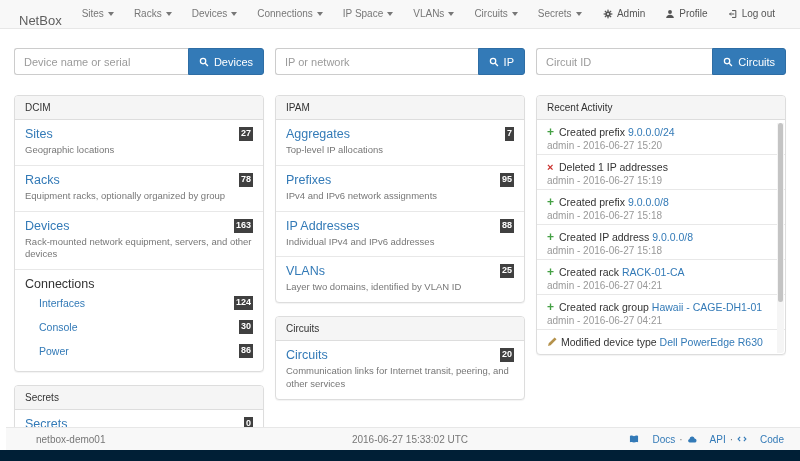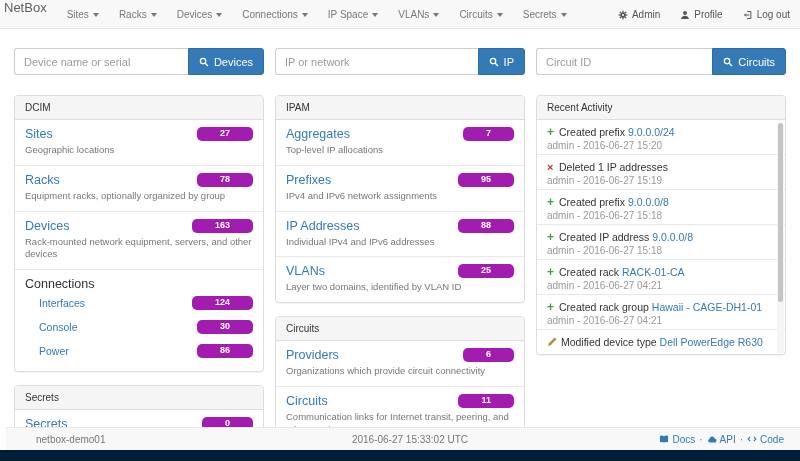--- a/index.html
+++ b/index.html
@@ -5,21 +5,21 @@
   * { box-sizing: border-box; margin: 0; padding: 0; }
   html,body { width:800px; height:461px; }
   body {
     font-family:"Liberation Sans","DejaVu Sans",sans-serif;
     background:#fff; color:#333; position:relative; overflow:hidden;
   }
   a { text-decoration:none; }
 
   
   .navbar { height:29px; background:#f8f8f8; border-bottom:1px solid #e7e7e7;
-            display:flex; align-items:flex-start; padding:0 0; }
+            display:flex; align-items:flex-end; padding:0 15px; }
   .brand { font-size:13px; color:#5e5e5e; margin:0 10px 0 4px; cursor:pointer; }
   .nav-item { font-size:10px; color:#777; padding:0 10px; height:29px;
               display:flex; align-items:center; cursor:pointer; white-space:nowrap; }
   .caret { display:inline-block; margin-left:4px; border-left:3px solid transparent;
            border-right:3px solid transparent; border-top:4px solid #777; }
   .nav-right { margin-left:auto; display:flex; }
   .nav-right .nav-item { color:#555; gap:4px; }
   .nav-ic { width:10px; height:10px; display:inline-block; color:#555; }
   .nav-ic svg { width:10px; height:10px; display:block; }
 
@@ -43,22 +43,22 @@
   .col { display:flex; flex-direction:column; gap:13px; }
   .panel { border:1px solid #ddd; border-radius:4px; background:#fff;
            box-shadow:0 1px 1px rgba(0,0,0,.05); }
   .panel-heading { background:#f5f5f5; border-bottom:1px solid #ddd;
       padding:6px 10px; font-size:10px; font-weight:normal; color:#333;
       border-radius:3px 3px 0 0; }
   .list-item { padding:7px 10px 8px; border-bottom:1px solid #e8e8e8; }
   .list-item:last-child { border-bottom:none; }
   .item-top { display:flex; justify-content:space-between; align-items:center; }
   .item-link { color:#337ab7; font-size:12.5px; cursor:pointer; }
-  .badge { background:#a21caf; color:#fff; font-size:9px; font-weight:bold;
-           padding:2px 23px; border-radius:5px; line-height:1.1; }
+  .badge { background:#404040; color:#fff; font-size:9px; font-weight:bold;
+           padding:2px 2px; border-radius:0; line-height:1.1; }
   .item-desc { color:#777; font-size:9.5px; margin-top:3px; line-height:1.35; }
   .sub-label { font-size:12.5px; color:#333; }
   .sub-row { display:flex; justify-content:space-between; align-items:center;
              padding:5px 0 5px 14px; }
   .sub-link { color:#337ab7; font-size:10.5px; cursor:pointer; }
 
   
   .panel-activity { height:260px; overflow:hidden; position:relative; }
   .act-item { padding:5px 16px 3px 10px; border-bottom:1px solid #e8e8e8; }
   .act-main { font-size:10.5px; color:#333; line-height:14px; white-space:nowrap;
@@ -77,21 +77,21 @@
                   background:#c4c4c4; border-radius:3px; }
 
   
   .footer { position:absolute; left:6px; right:0; bottom:11px; height:23px;
       background:#f8f8f8; border-top:1px solid #e7e7e7; display:flex;
       align-items:center; padding:0 16px; font-size:10px; color:#777; }
   .footer-left { flex:1; padding-left:14px; }
   .footer-center { flex:1; text-align:center; }
   .footer-right { flex:1; text-align:right; display:flex; justify-content:flex-end;
                   align-items:center; gap:4px; }
-  .footer-link { color:#337ab7; display:inline-flex; align-items:center; gap:3px;
+  .footer-link { color:#337ab7; display:inline-flex; align-items:center; gap:13px;
                  cursor:pointer; }
   .f-ic { width:10px; height:10px; display:inline-block; }
   .f-ic svg { width:10px; height:10px; display:block; }
   .bottom-bar { position:absolute; left:0; right:0; bottom:0; height:11px;
                 background:#001f36; }
 </style>
 </head>
 <body>
 
 <div class="navbar">
@@ -284,29 +284,22 @@
             <span class="badge">25</span>
           </div>
         <div class="item-desc">Layer two domains, identified by VLAN ID</div>
       </div>
     </div>
 
     <div class="panel">
       <div class="panel-heading">Circuits</div>
       <div class="list-item">
         <div class="item-top">
-            <a class="item-link">Providers</a>
-            <span class="badge">6</span>
-          </div>
-        <div class="item-desc">Organizations which provide circuit connectivity</div>
-      </div>
-      <div class="list-item">
-        <div class="item-top">
             <a class="item-link">Circuits</a>
-            <span class="badge">11</span>
+            <span class="badge">20</span>
           </div>
         <div class="item-desc">Communication links for Internet transit, peering, and other services</div>
       </div>
     </div>
   </div>
 
   <div class="col">
     <div class="panel panel-activity">
       <div class="panel-heading">Recent Activity</div>
 

